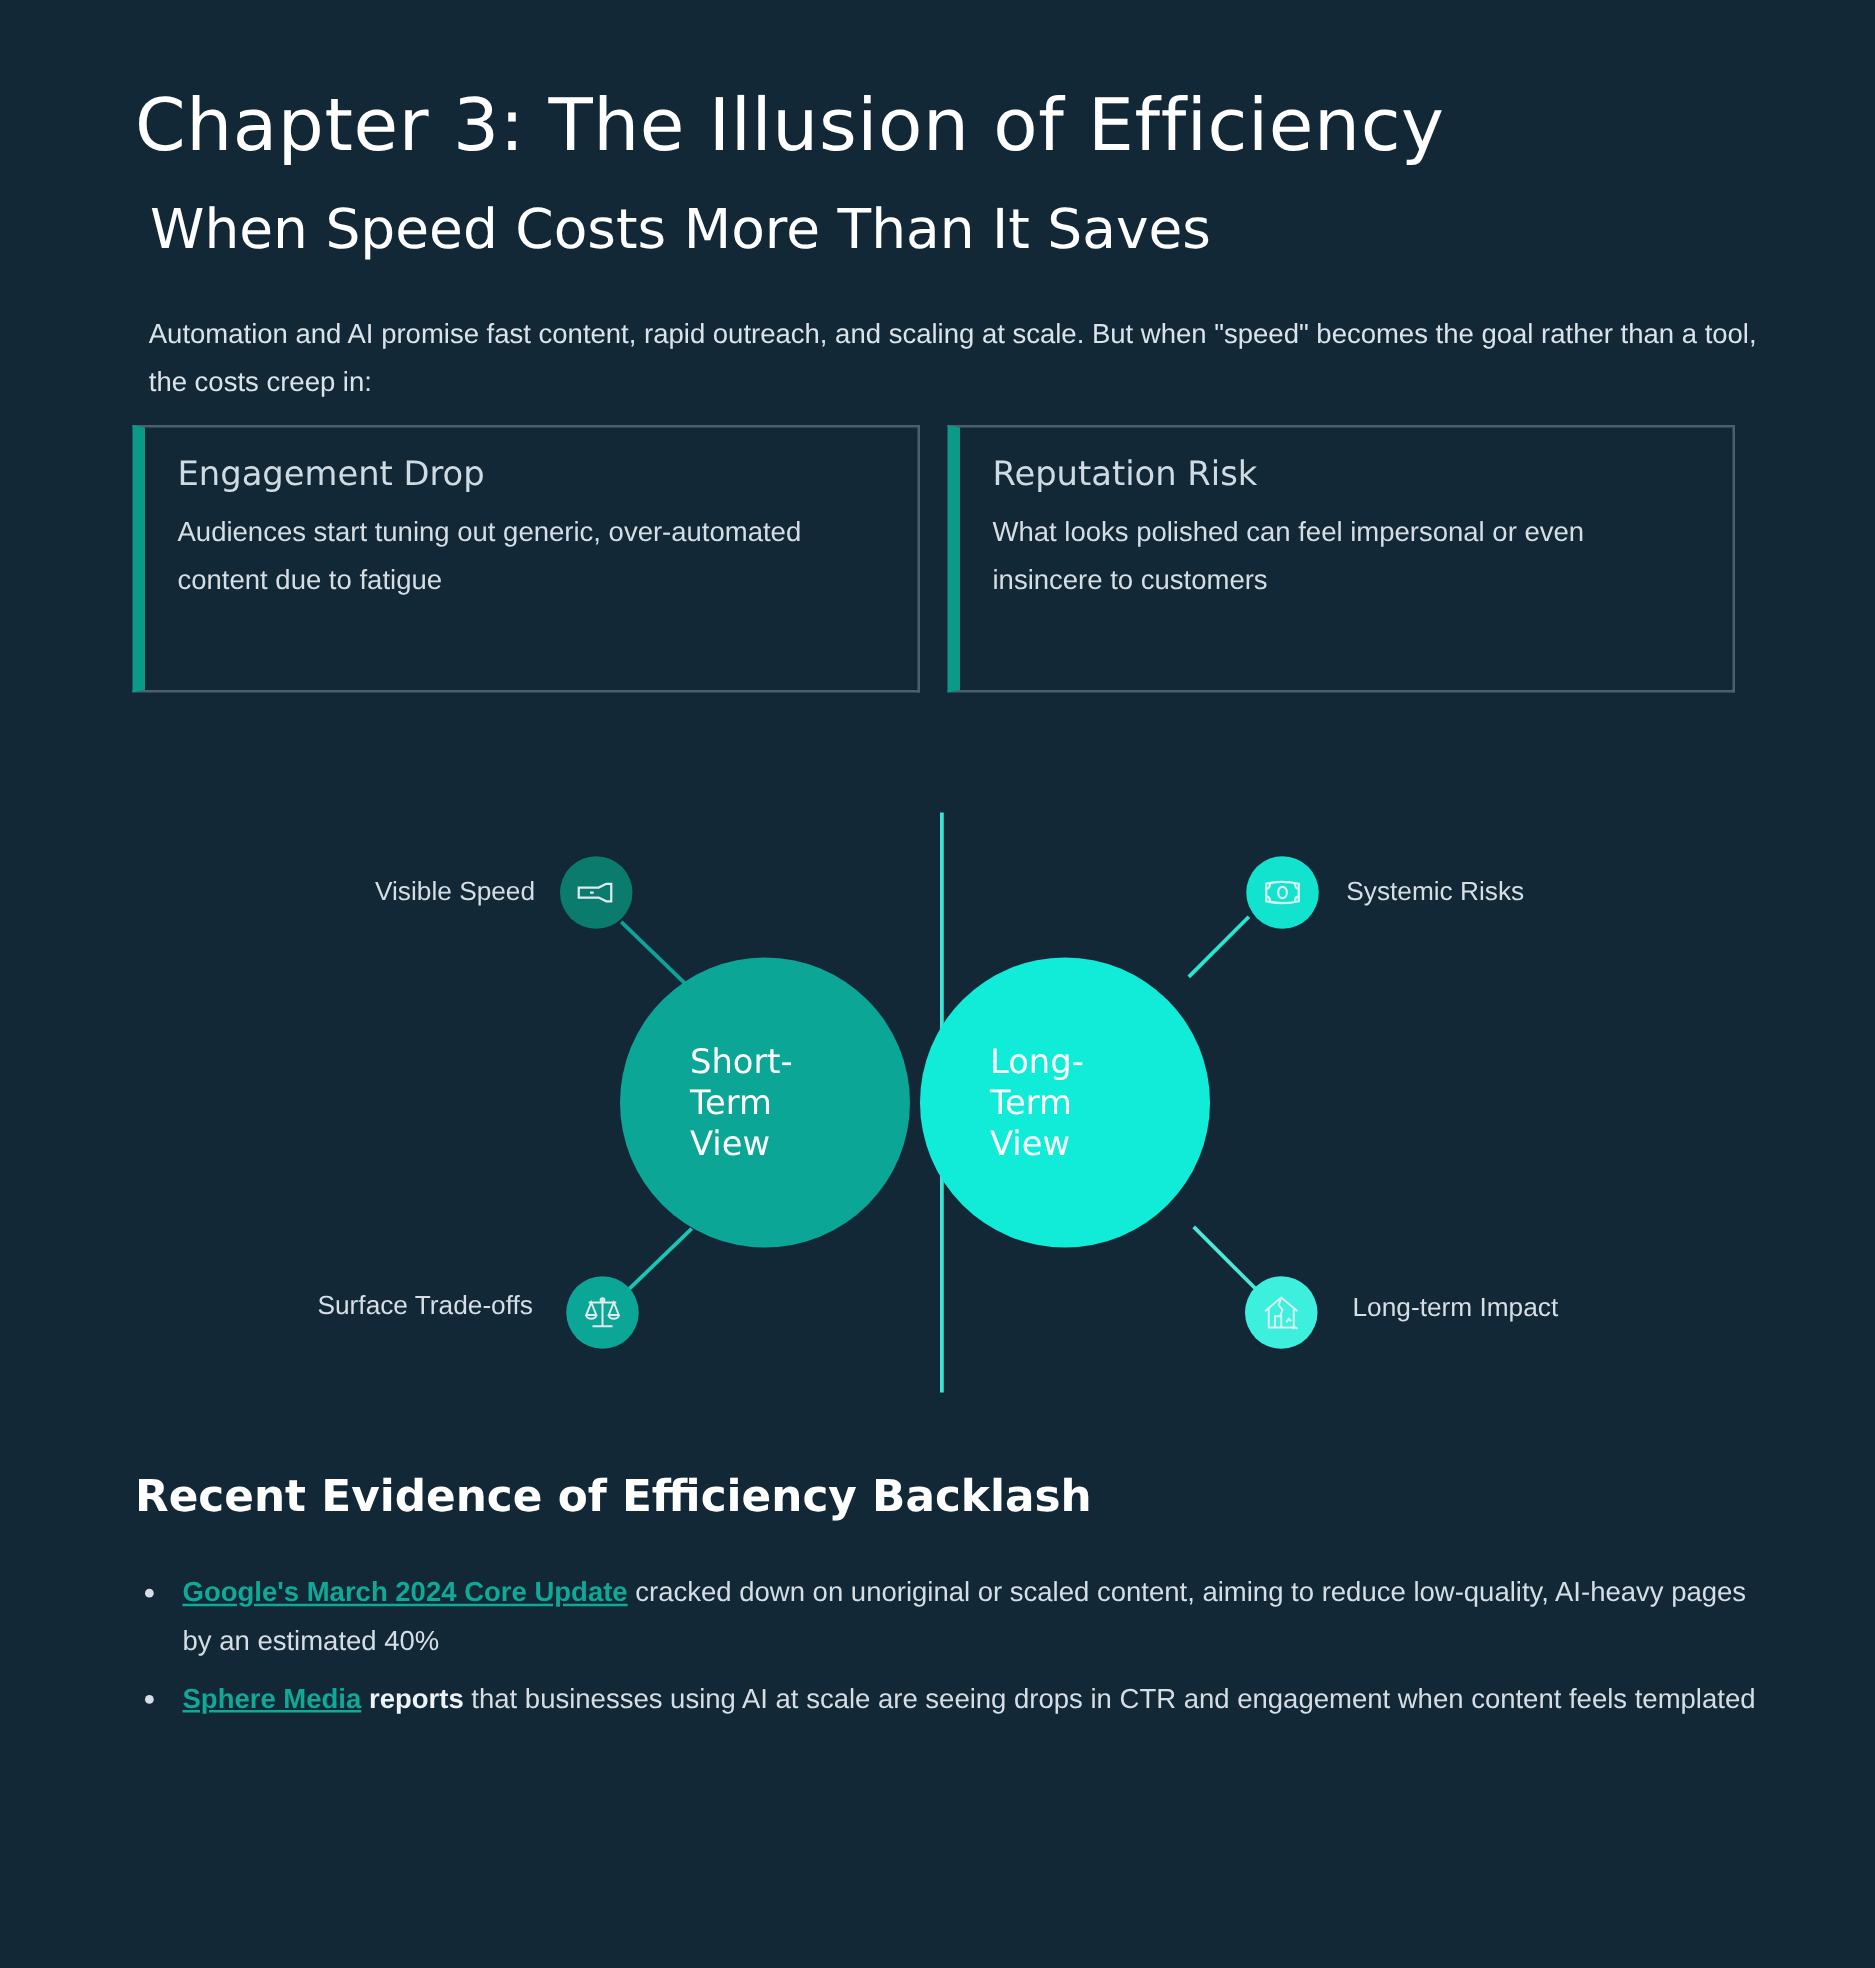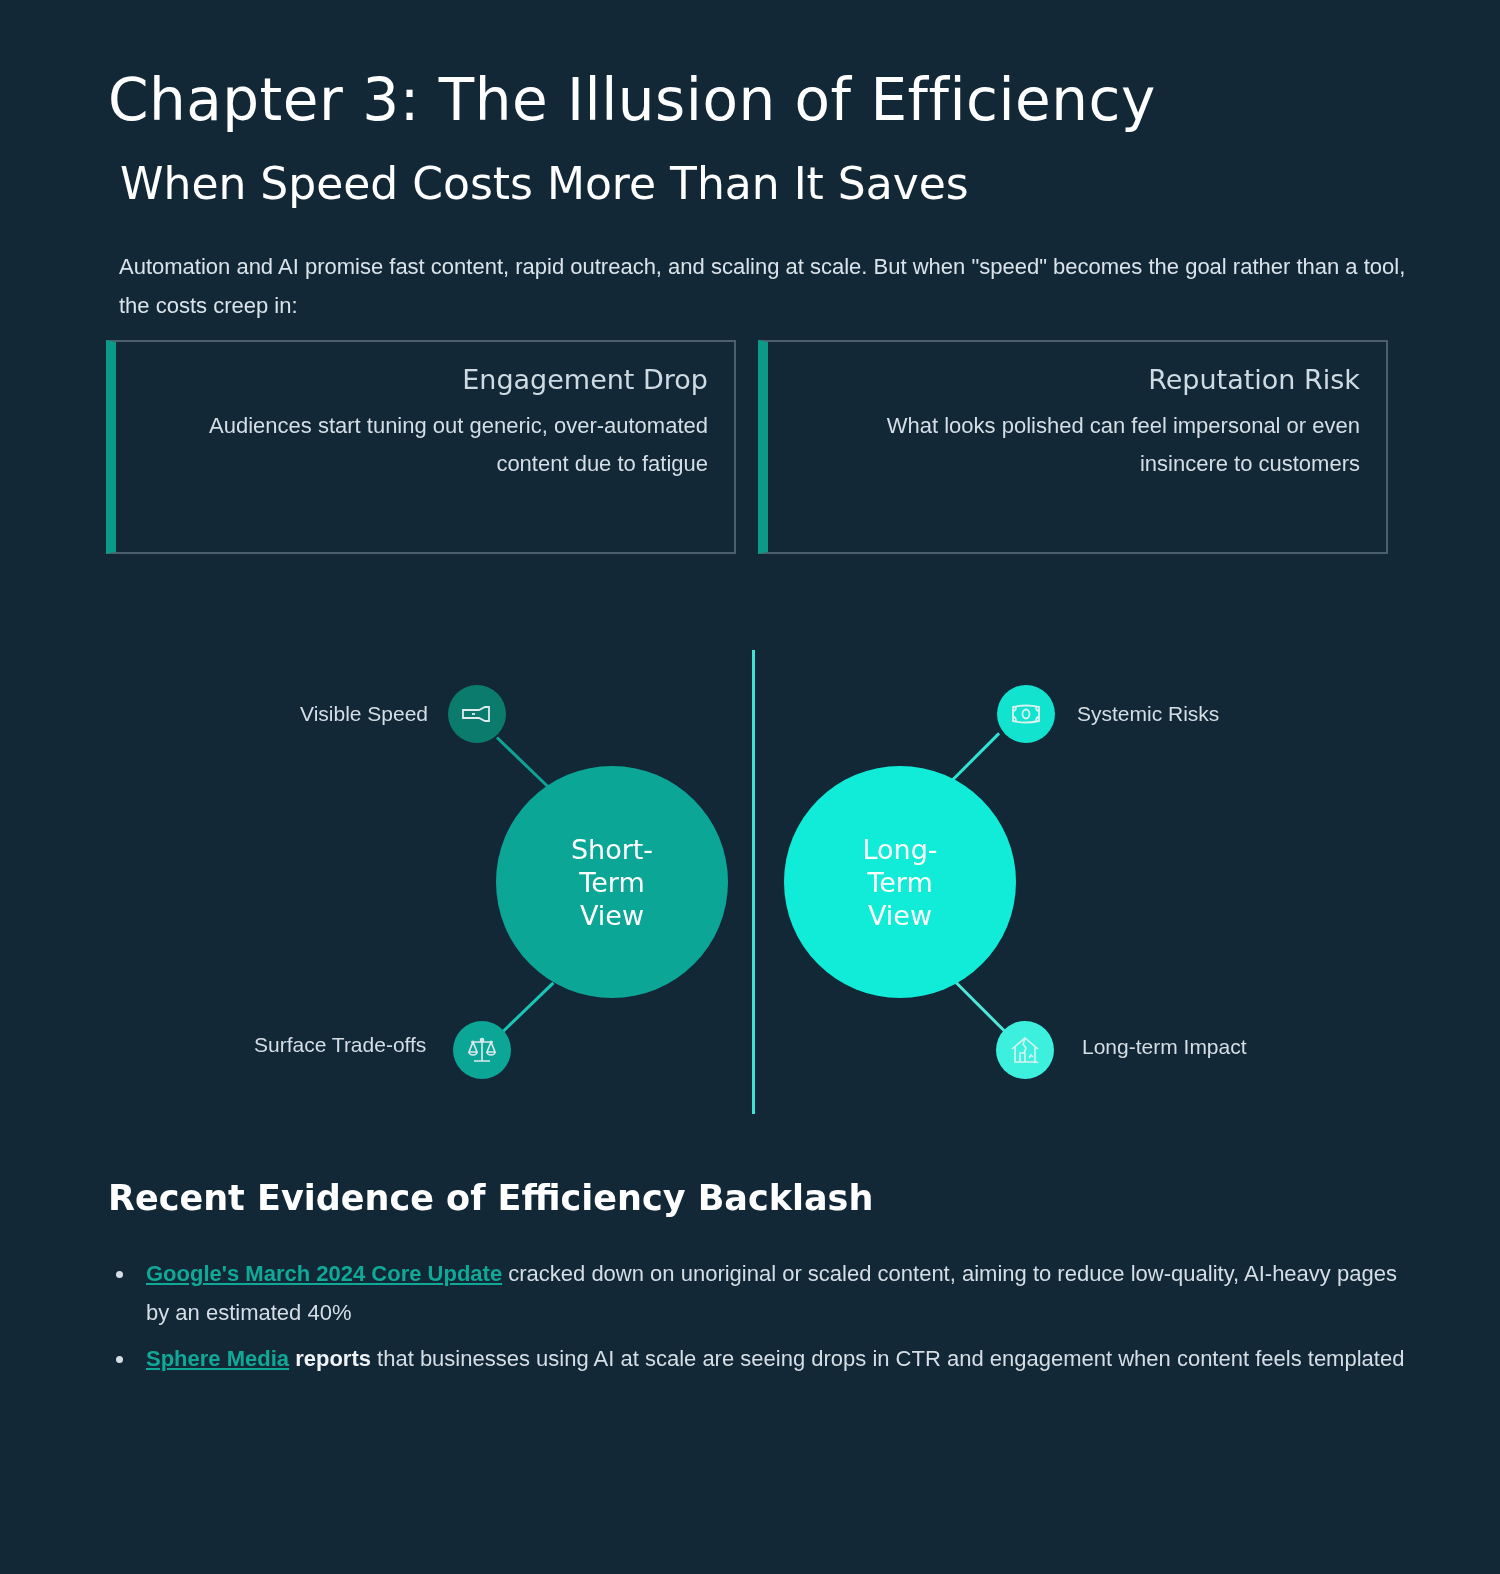--- a/index.html
+++ b/index.html
@@ -1,28 +1,28 @@
 <!DOCTYPE html>
 <html><head>
 <meta charset="utf-8">
 <style>
   html,body{margin:0;padding:0;}
   body{width:1500px;height:1574px;background:#132837;color:#dfe6ec;font-family:"Liberation Sans",sans-serif;position:relative;overflow:hidden;}
   h1{position:absolute;left:108px;top:66px;margin:0;font-size:58px;font-weight:400;color:#ffffff;font-family:"DejaVu Sans",sans-serif;letter-spacing:0.5px;white-space:nowrap;}
   h2.sub{position:absolute;left:108px;top:146px;margin:12px;font-size:44px;font-weight:400;color:#ffffff;font-family:"DejaVu Sans",sans-serif;white-space:nowrap;}
   .intro{position:absolute;left:108px;top:236px;width:1290px;margin:11px;font-size:22px;line-height:39px;color:#dbe3ea;}
   .cards{position:absolute;left:106px;top:340px;width:1282px;display:flex;gap:22px;}
-  .card{flex:1;height:214px;border:2px solid #4c5f6d;border-left:10px solid #0b9988;box-sizing:border-box;padding:22px 26px 0 26px;text-align:right;}
+  .card{flex:1;height:214px;border:2px solid #4c5f6d;border-left:10px solid #0b9988;box-sizing:border-box;padding:22px 26px 0 26px;}
   .card h3{margin:0 0 12px 0;font-family:"DejaVu Sans",sans-serif;font-weight:400;font-size:27px;color:#cfdbe3;}
   .card p{margin:0;font-size:22px;line-height:38px;color:#d6dee5;}
   .diagram{position:absolute;left:0;top:650px;width:1500px;height:470px;}
   .divider{position:absolute;left:752px;top:0;width:3px;height:464px;background:#3ee3d4;}
-  .big{position:absolute;width:232px;height:232px;border-radius:50%;display:flex;align-items:center;justify-content:center;text-align:center;font-family:"DejaVu Sans",sans-serif;font-size:27px;line-height:33px;color:#fff;}
+  .big{position:absolute;width:232px;height:232px;border-radius:50%;display:flex;align-items:center;justify-content:center;text-align:left;font-family:"DejaVu Sans",sans-serif;font-size:27px;line-height:33px;color:#fff;}
   .big.short{left:496px;top:116px;background:#0ca697;}
-  .big.long{left:784px;top:116px;background:#11ecd8;}
+  .big.long{left:736px;top:116px;background:#11ecd8;}
   .node{position:absolute;width:58px;height:58px;border-radius:50%;display:flex;align-items:center;justify-content:center;}
   .node svg{width:36px;height:36px;}
   .lbl{position:absolute;font-size:21px;color:#d6dee5;white-space:nowrap;}
   .conn{position:absolute;height:3px;transform-origin:0 50%;}
   h2.sec{position:absolute;left:108px;top:1178px;margin:0;font-size:35px;font-weight:700;color:#fff;font-family:"DejaVu Sans",sans-serif;white-space:nowrap;}
   ul.ev{position:absolute;left:108px;top:1254px;width:1270px;margin:0;padding:0 0 0 38px;list-style:none;}
   ul.ev li{position:relative;font-size:22px;line-height:39px;color:#d6dee5;margin-bottom:7px;}
   ul.ev li:before{content:"";position:absolute;left:-30px;top:17px;width:7px;height:7px;border-radius:50%;background:#d6dee5;}
   ul.ev a{color:#10a896;text-decoration:underline;font-weight:bold;}
   ul.ev b{color:#eef3f6;}

